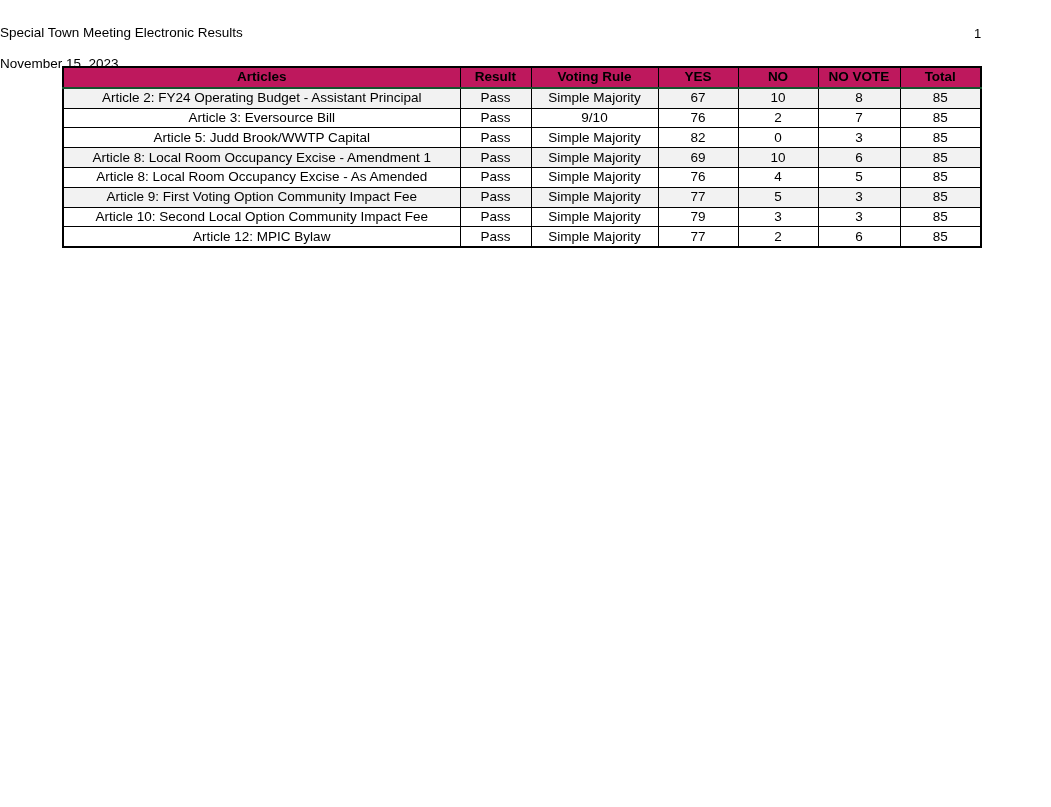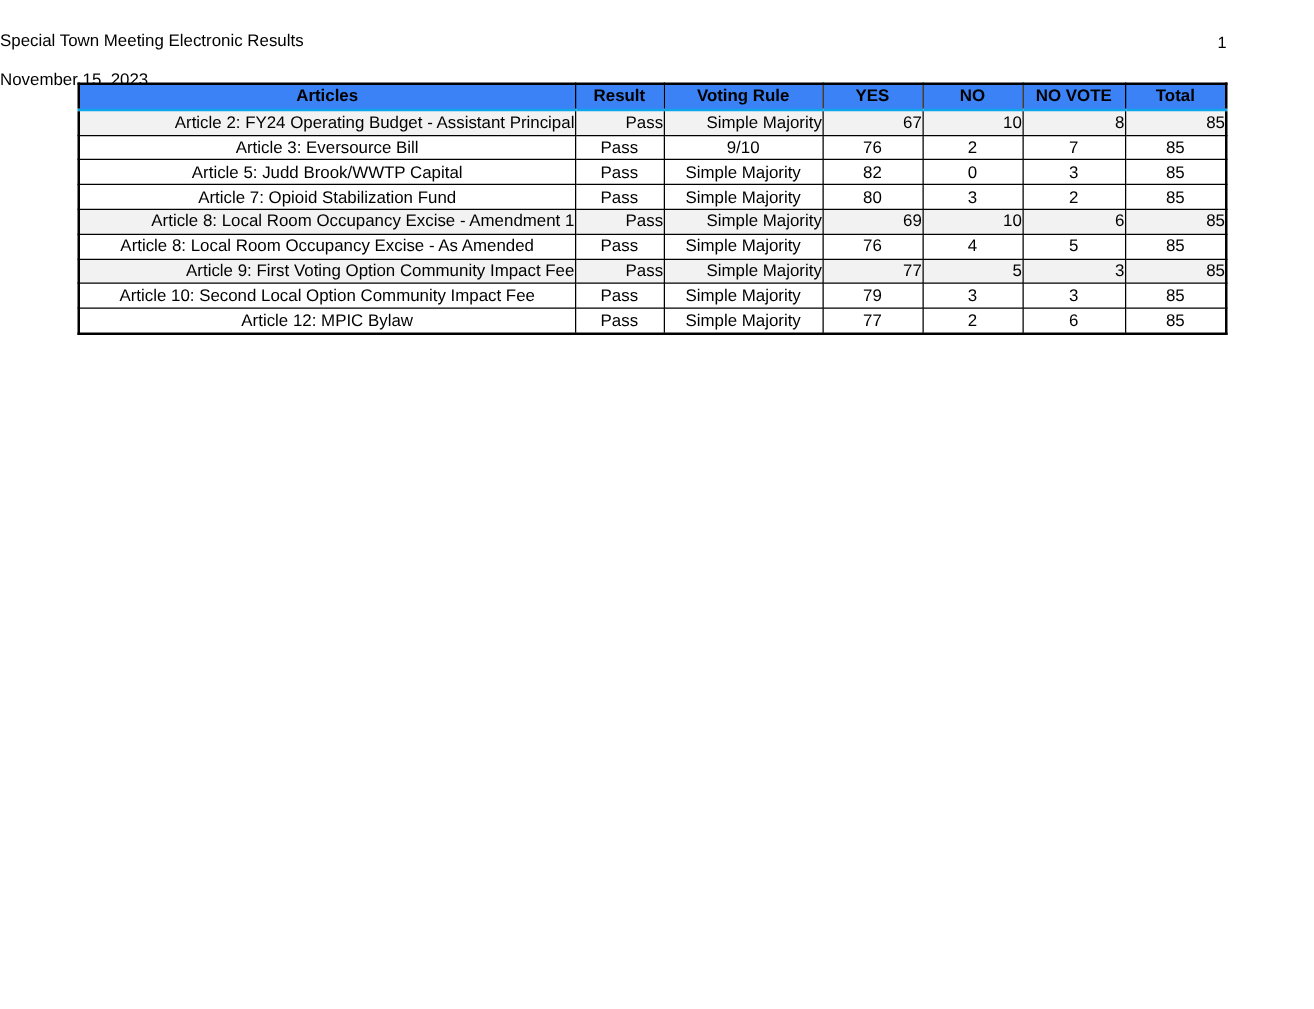--- a/index.html
+++ b/index.html
@@ -6,22 +6,22 @@
   body { width:1051px; height:807px; position:relative; overflow:hidden;
          font-family:"Liberation Sans", "DejaVu Sans", sans-serif; color:#000; }
   .title { position:absolute; left:0; width:1045px; text-align:left; font-size:13.5px; }
   #t1 { top:25px; }
   #t2 { top:56px; }
   .pagenum { position:absolute; left:974px; top:26px; font-size:13px; }
   table { position:absolute; left:62px; top:66px; border-collapse:collapse;
           font-size:13.5px; table-layout:fixed; }
   td, th { border:1.5px solid #000; text-align:center; padding:0; height:18.8px;
            line-height:18px; white-space:nowrap; overflow:hidden; }
-  th { background:#3b82f6; font-weight:bold; border-bottom:2px solid #0ea5e9; }
-  tr.alt td { background:#f2f2f2;text-align:right; }
+  th { background:#be185d; font-weight:bold; border-bottom:2px solid #14532d; }
+  tr.alt td { background:#f2f2f2; }
   table { border:2px solid #000; }
 </style>
 </head>
 <body>
 
 <div class="title" id="t1">Special Town Meeting Electronic Results</div>
 <div class="title" id="t2">November 15, 2023</div>
 <div class="pagenum">1</div>
 
 <table>
@@ -66,29 +66,20 @@
       </tr>
       <tr>
         <td>Article 5: Judd Brook/WWTP Capital</td>
         <td>Pass</td>
         <td>Simple Majority</td>
         <td>82</td>
         <td>0</td>
         <td>3</td>
         <td>85</td>
       </tr>
-      <tr>
-        <td>Article 7: Opioid Stabilization Fund</td>
-        <td>Pass</td>
-        <td>Simple Majority</td>
-        <td>80</td>
-        <td>3</td>
-        <td>2</td>
-        <td>85</td>
-      </tr>
       <tr class="alt">
         <td>Article 8: Local Room Occupancy Excise - Amendment 1</td>
         <td>Pass</td>
         <td>Simple Majority</td>
         <td>69</td>
         <td>10</td>
         <td>6</td>
         <td>85</td>
       </tr>
       <tr>

